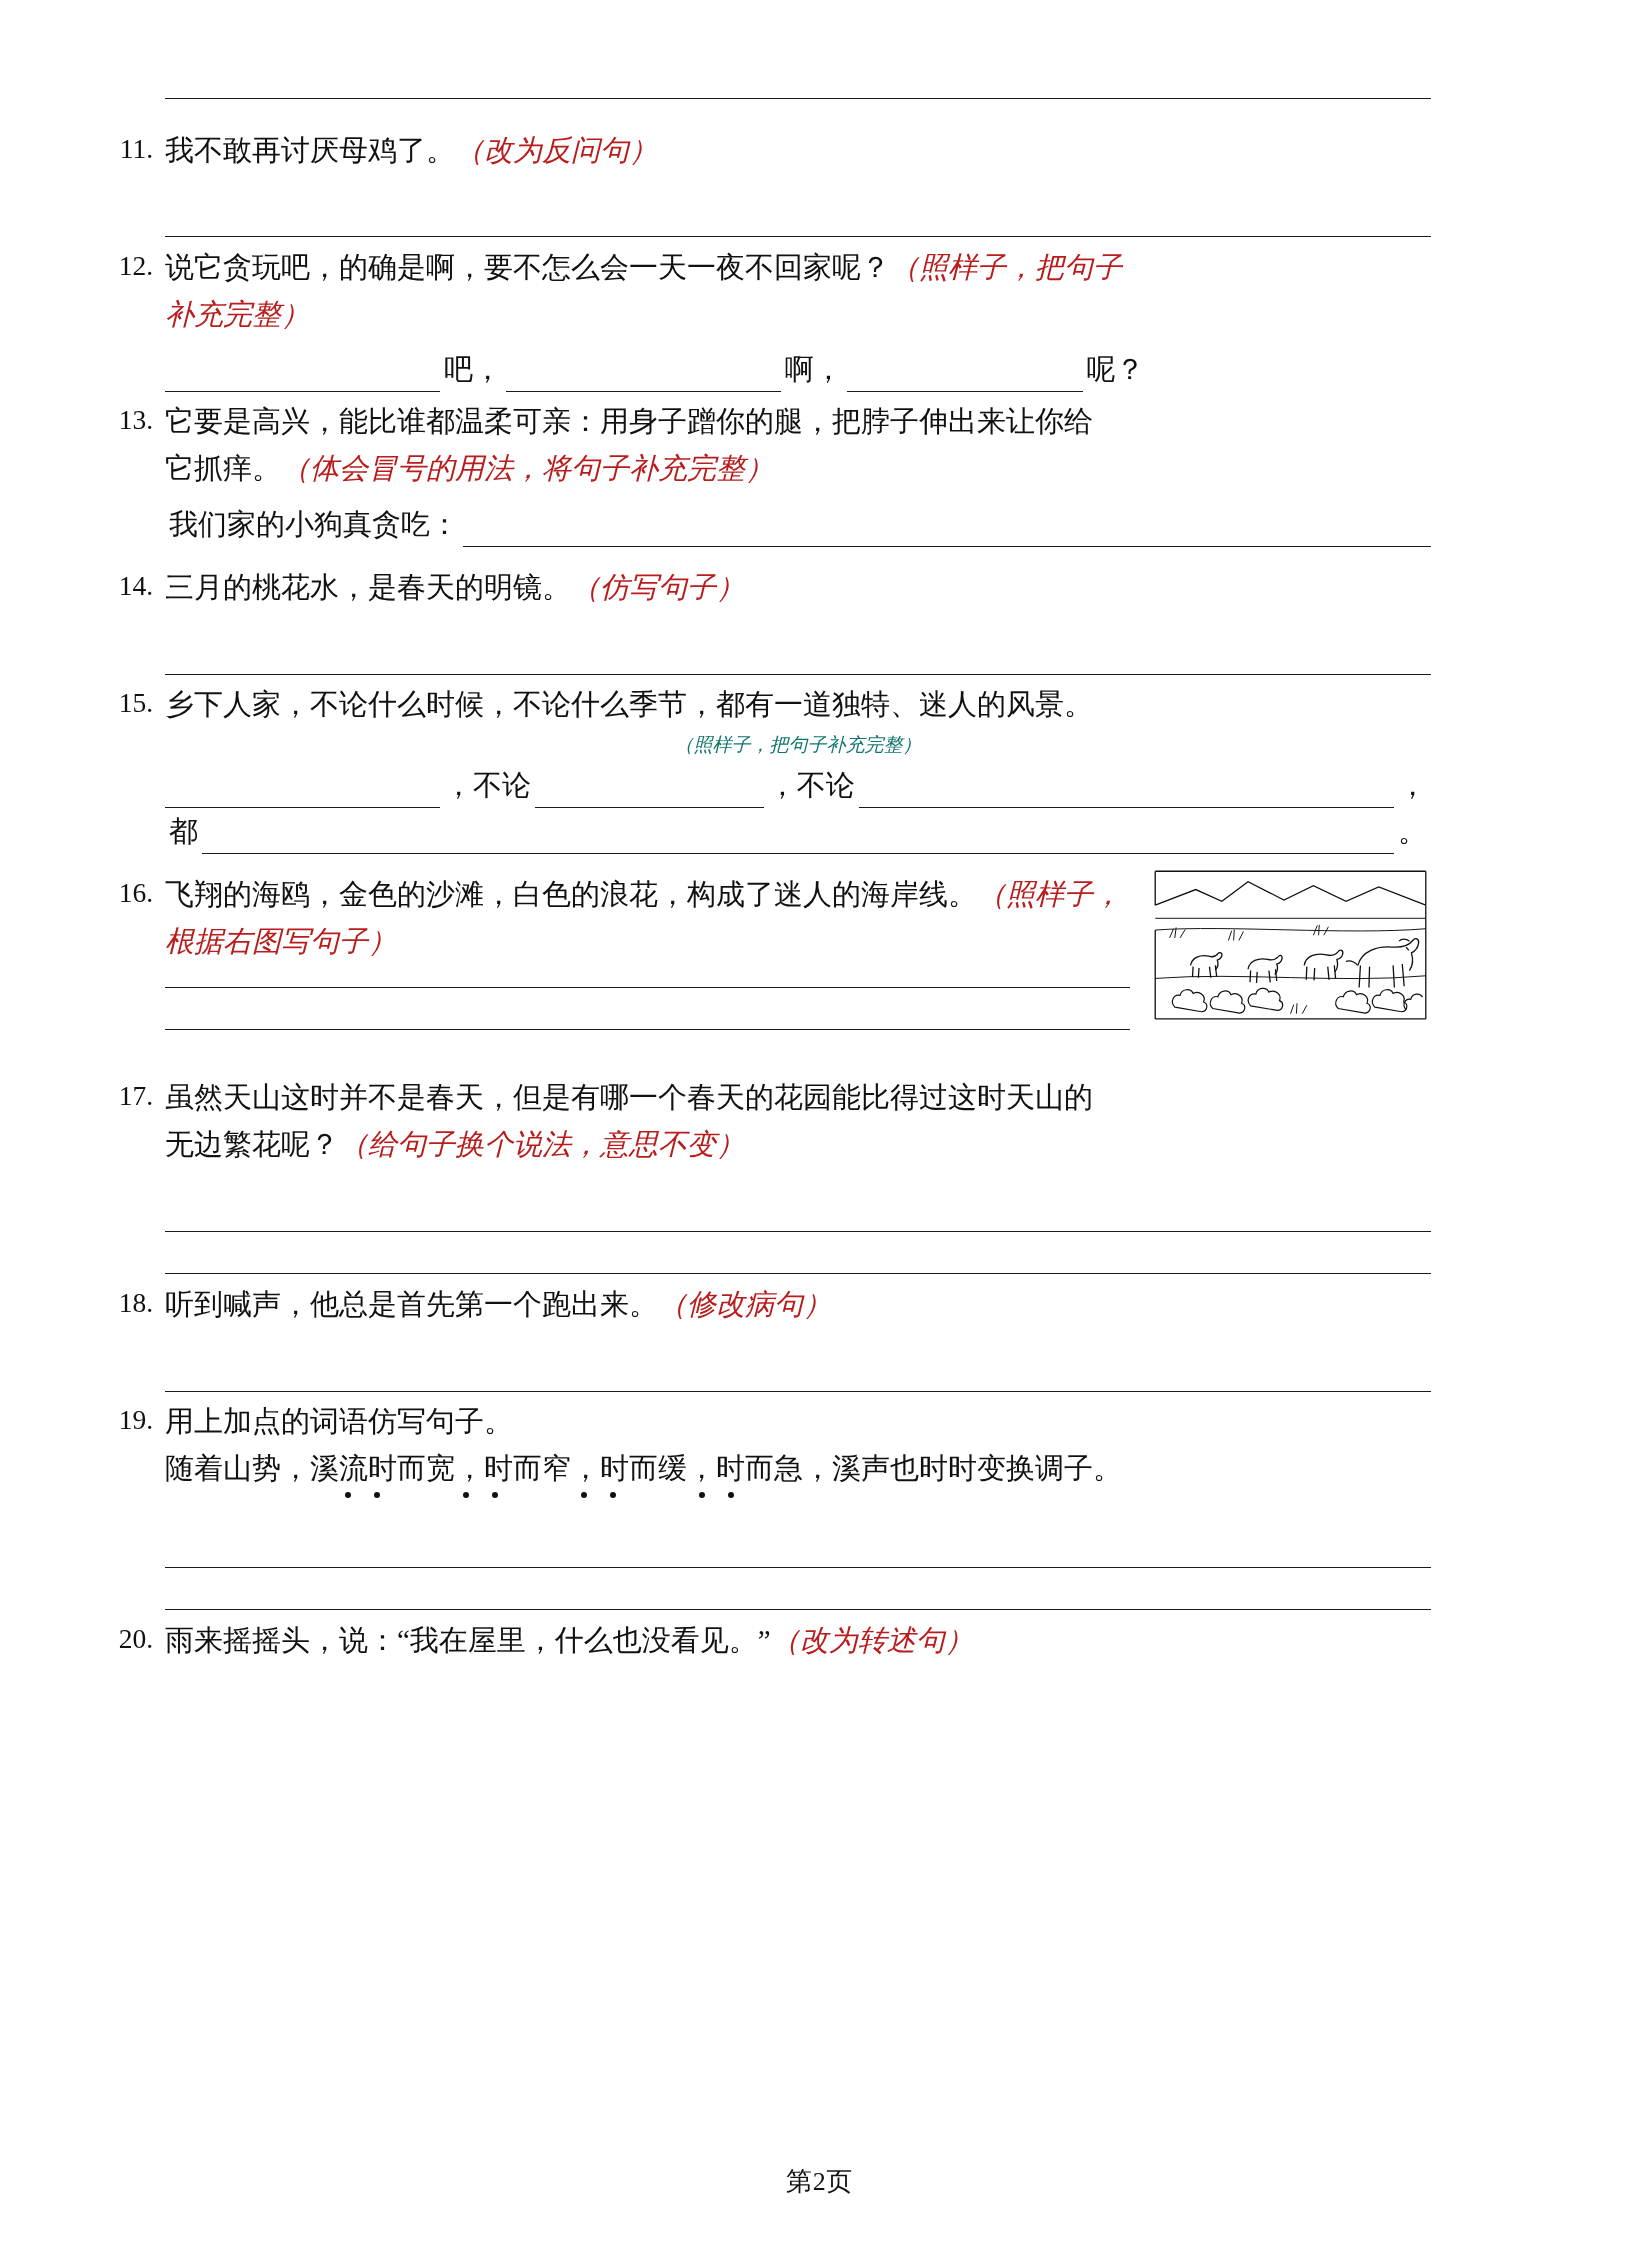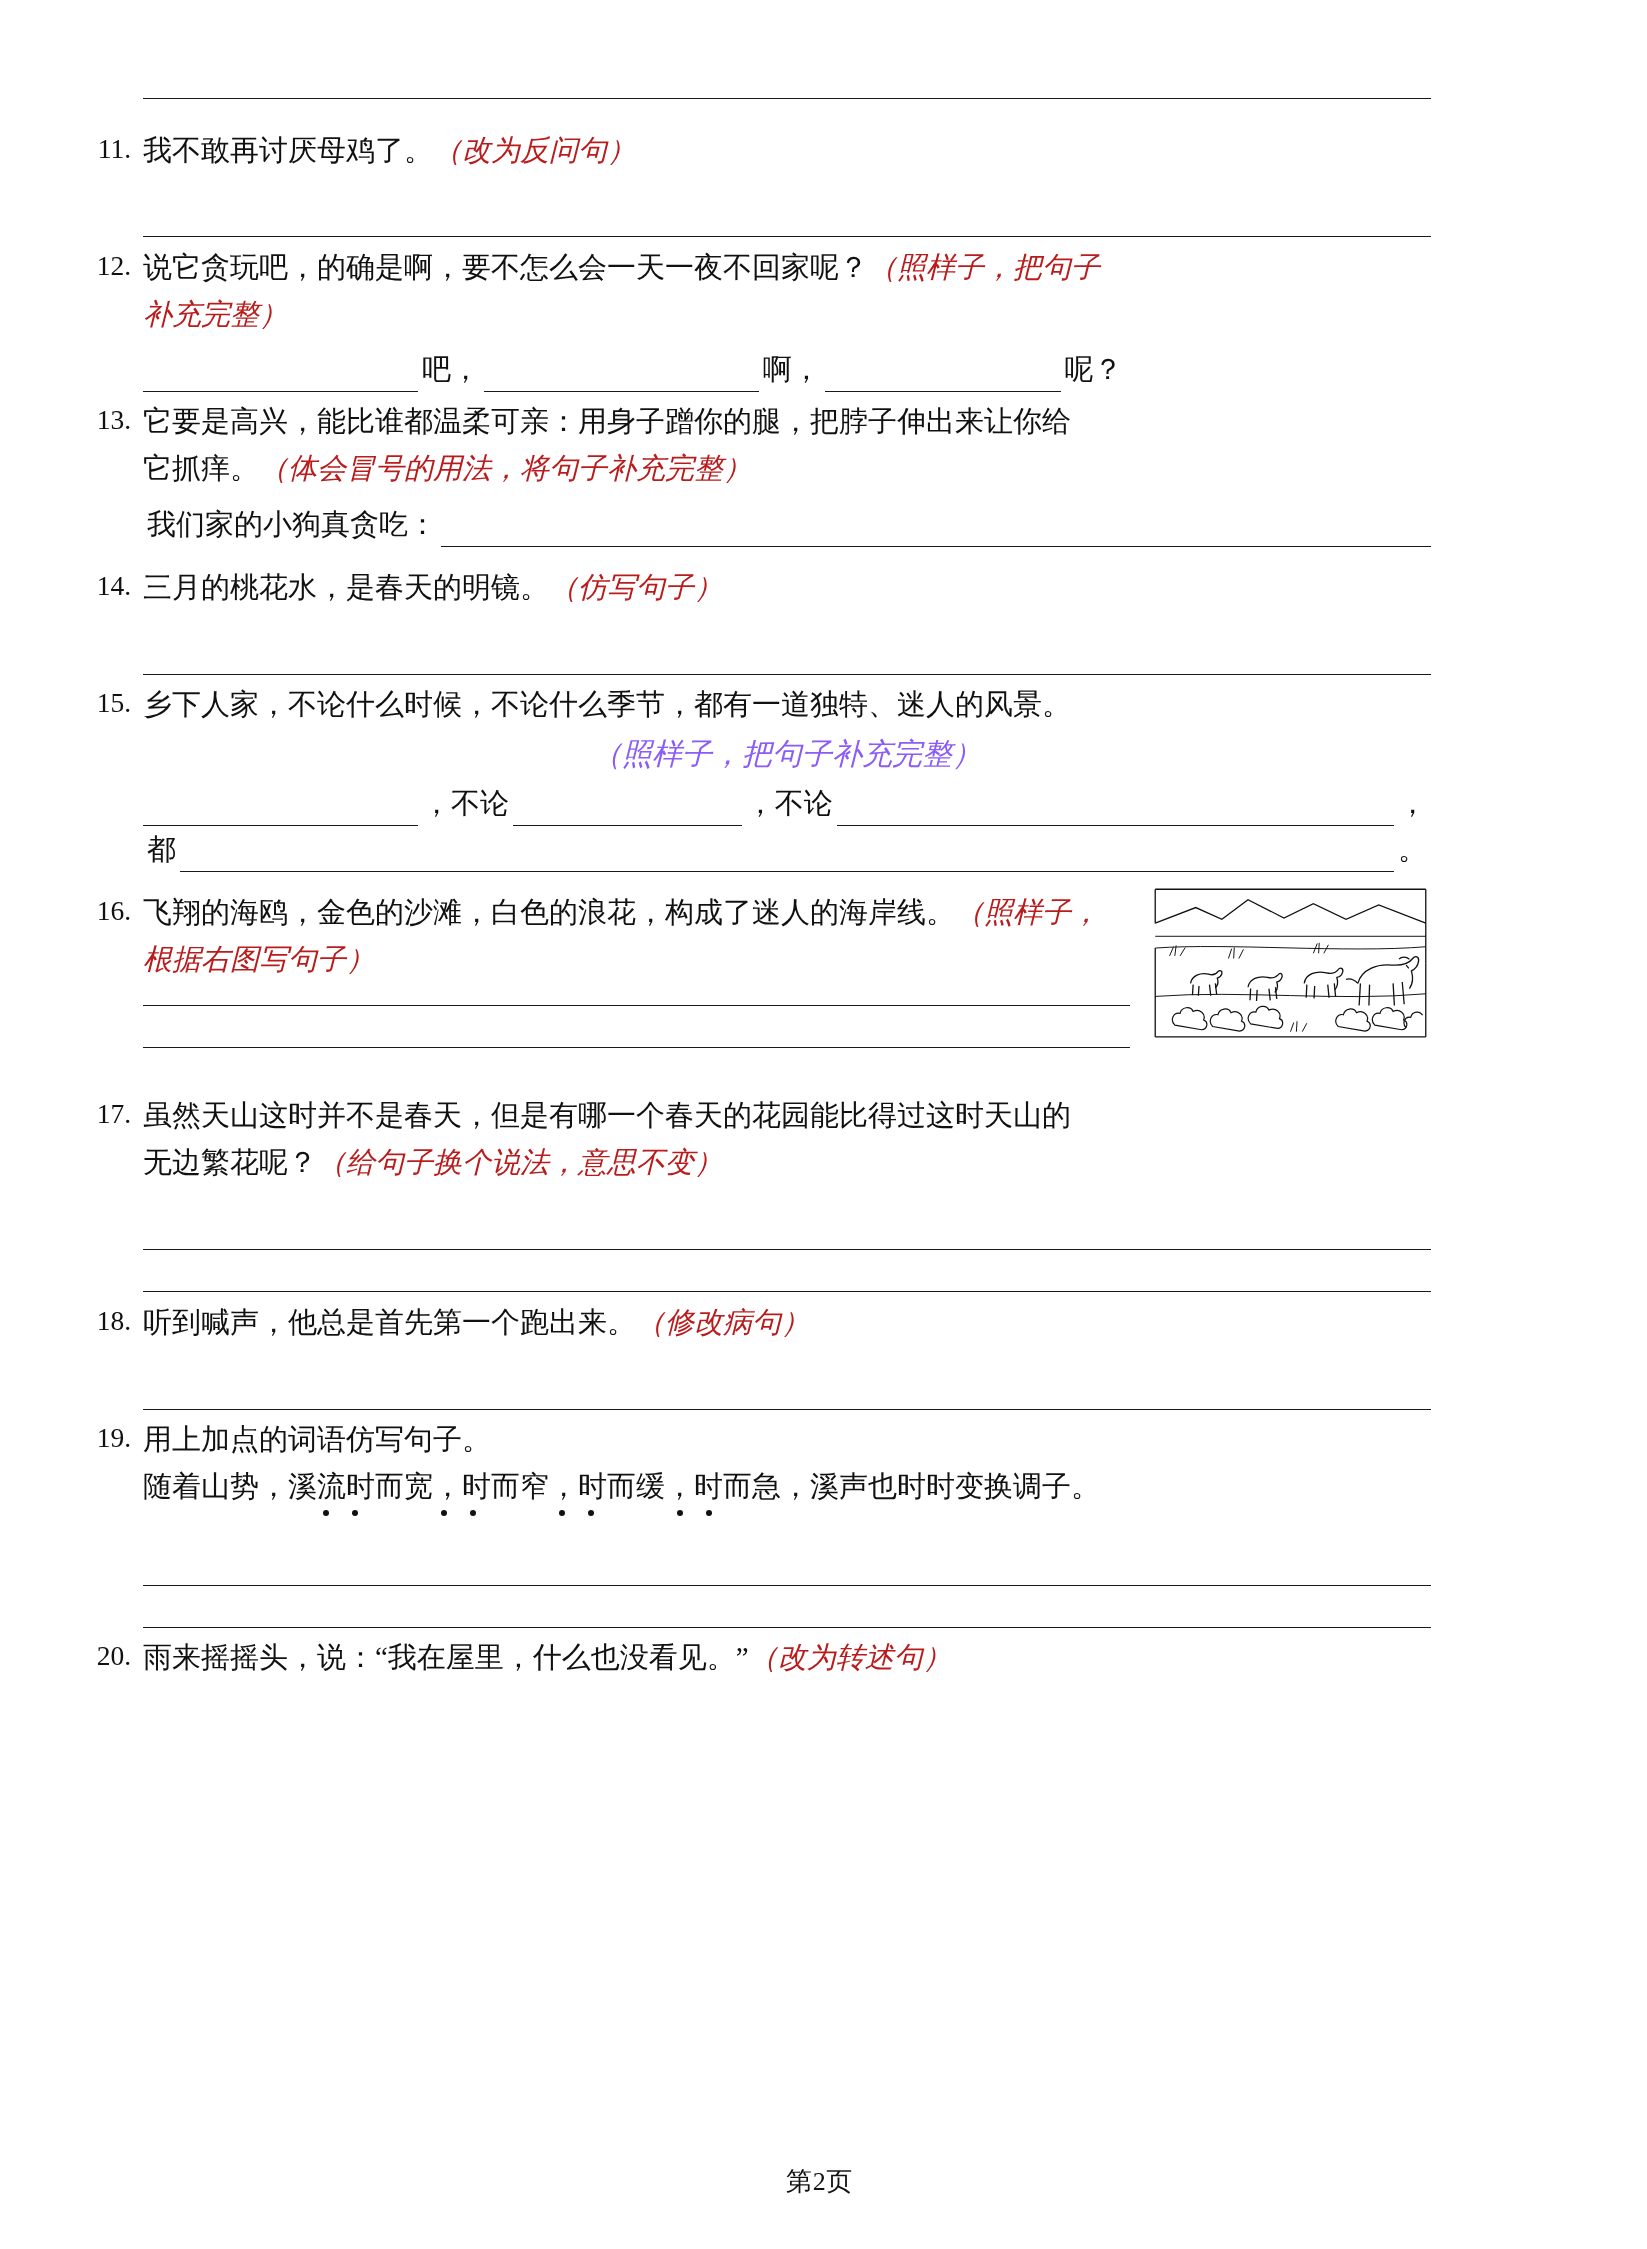--- a/index.html
+++ b/index.html
@@ -8,21 +8,21 @@
     background: #ffffff;
   }
   body {
     font-family: "Liberation Serif", "DejaVu Serif", serif;
     color: #111111;
   }
   .page {
     width: 1647px;
     min-height: 2250px;
     box-sizing: border-box;
-    padding: 98px 216px 39px 80px;
+    padding: 98px 216px 39px 102px;
     position: relative;
     background: #ffffff;
   }
   .q {
     position: relative;
     margin-bottom: 6.5px;
   }
   .qrow {
     display: flex;
     align-items: flex-start;
@@ -41,25 +41,25 @@
   .qbody {
     flex: 1 1 auto;
   }
   .hint {
     color: #b91c1c;
     font-family: "Liberation Serif", "DejaVu Serif", serif;
     font-style: italic;
     white-space: nowrap;
   }
   .hint-block {
-    color: #8b5cf6;
+    color: #0f766e;
     font-style: italic;
     display: block;
     text-align: center;
-    font-size: 30px;
+    font-size: 19px;
     margin: 1.3px 0 3.9px 0;
   }
   .rule {
     border-bottom: 1.3px solid #1a1a1a;
     height: 0;
     margin: 0;
   }
   .answer-line {
     margin-left: 63px;
     border-bottom: 1.3px solid #1a1a1a;

